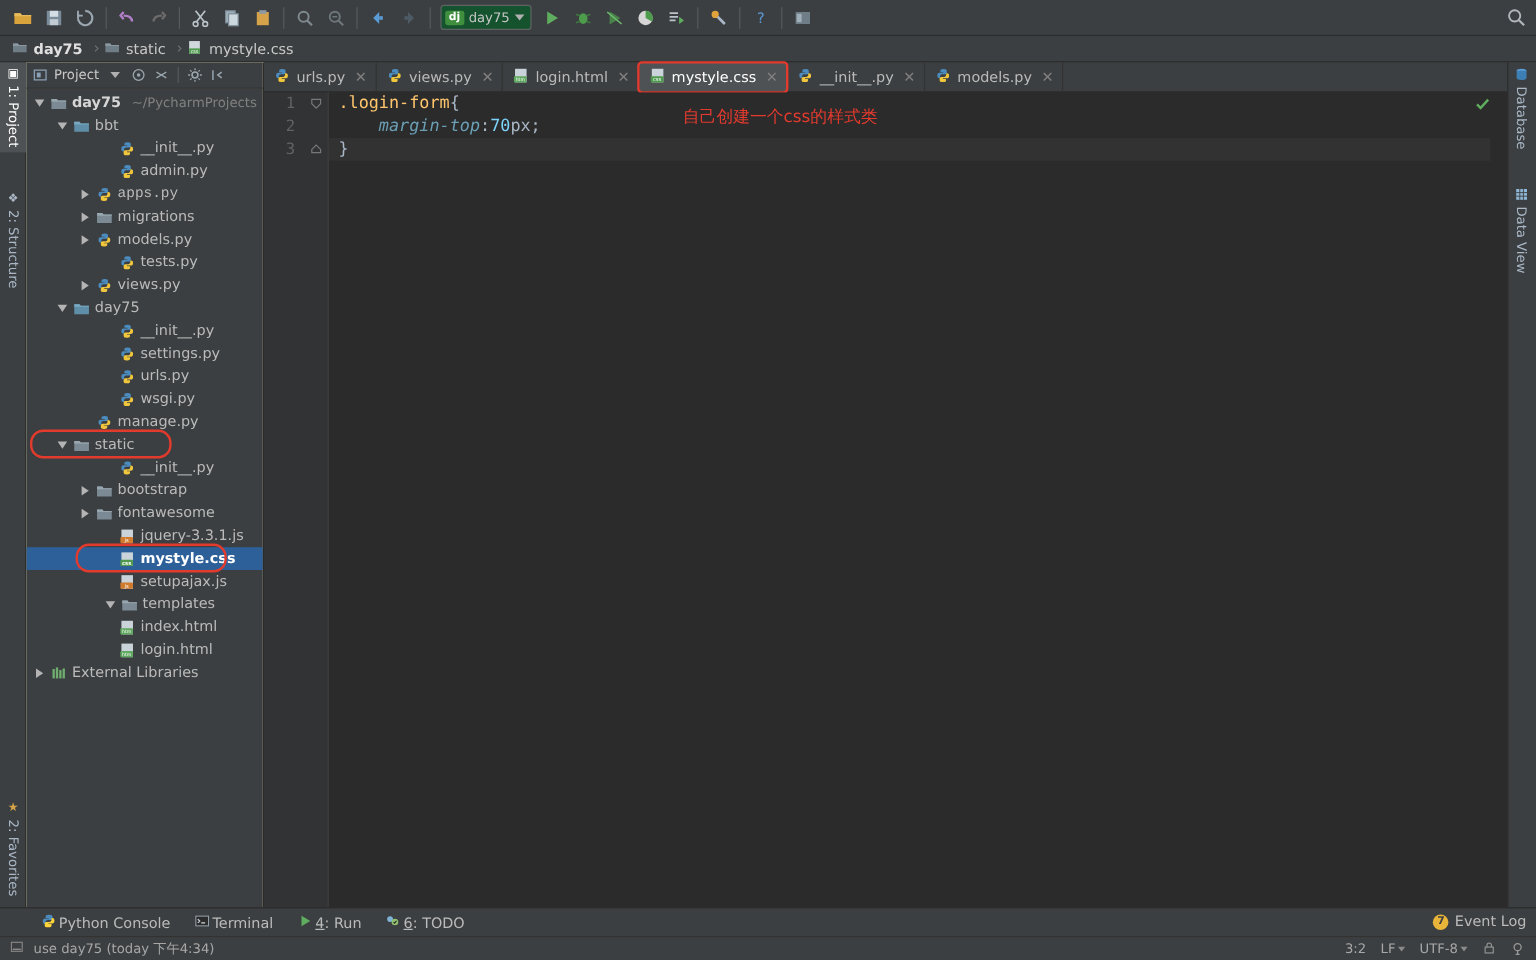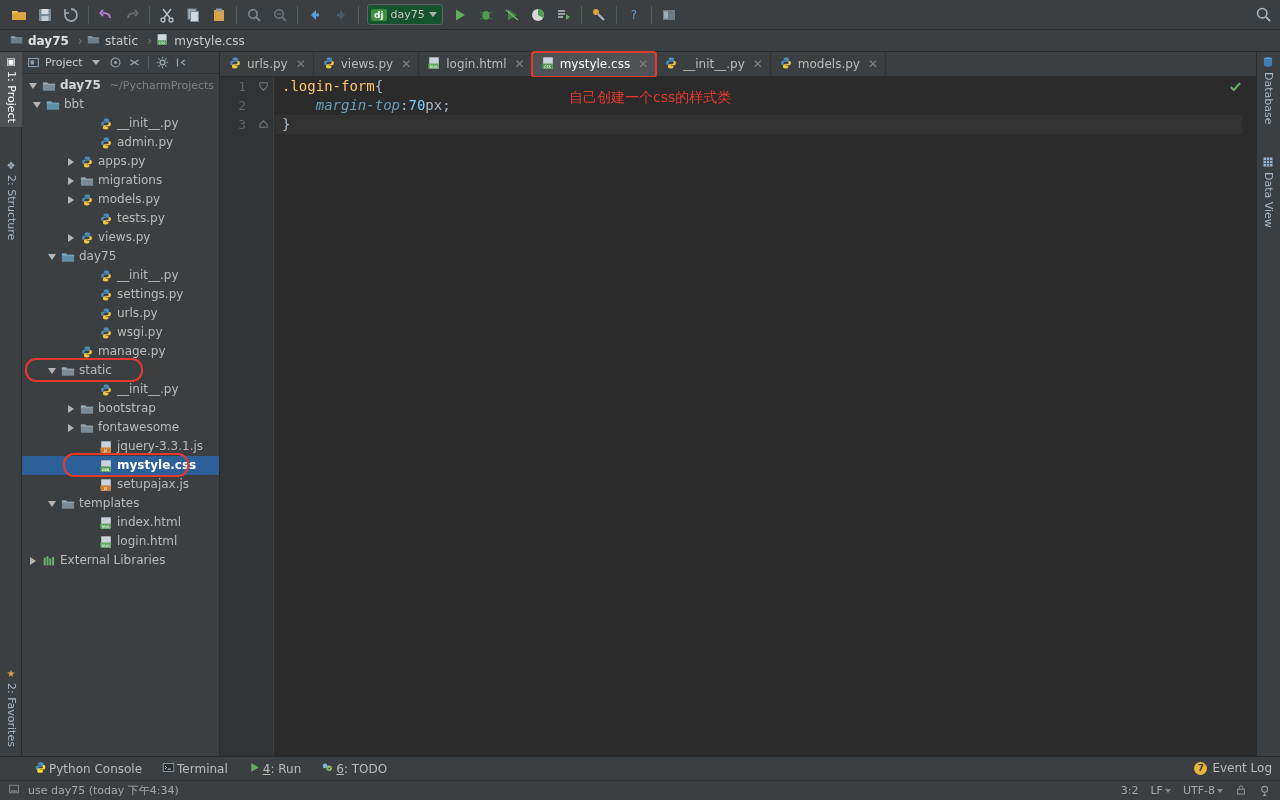--- a/index.html
+++ b/index.html
@@ -441,21 +441,21 @@
           </span>
           <span class="ic">
             <svg width="14" height="14" viewBox="0 0 16 16">
               <path d="M1 4h5l1.2 1.5H15V13.5H1z" fill="#7b8a94"></path>
               <path d="M1 4h5l1.2 1.5H15v1H1z" fill="#97a6af"></path>
             </svg>
           </span>
           <span class="lbl">day75</span>
           <span class="path">~/PycharmProjects</span>
         </div>
-        <div class="row" style="padding-left: 10px;">
+        <div class="row" style="padding-left: 25px;">
           <span class="arrow">
             <span style="width:0;height:0;border-left:4px solid transparent;border-right:4px solid transparent;border-top:6px solid #b4b4b4"></span>
           </span>
           <span class="ic">
             <svg width="14" height="14" viewBox="0 0 16 16">
               <path d="M1 4h5l1.2 1.5H15V13.5H1z" fill="#5f8ea8"></path>
               <path d="M1 4h5l1.2 1.5H15v1H1z" fill="#79a8c2"></path>
             </svg>
           </span>
           <span class="lbl">bbt</span>
@@ -473,21 +473,21 @@
         <div class="row" style="padding-left: 63px;">
           <span class="arrow"></span>
           <span class="ic">
             <svg width="14" height="14" viewBox="0 0 16 16">
               <path d="M8 1.8c-2.1 0-2.7.7-2.7 1.8v1.2h2.9v.6H4.4c-1.2 0-2 .7-2 2.5s.8 2.4 2 2.4h.7V8.7c0-1.2.8-2 2-2h2.7c1 0 1.6-.7 1.6-1.7V3.6c0-1.1-.8-1.8-2.7-1.8z" fill="#4b8bbe"></path>
               <path d="M8 14.2c2.1 0 2.7-.7 2.7-1.8v-1.2H7.8v-.6h3.8c1.2 0 2-.7 2-2.5s-.8-2.4-2-2.4h-.7v1.6c0 1.2-.8 2-2 2H6.2c-1 0-1.6.7-1.6 1.7v1.4c0 1.1.8 1.8 2.7 1.8z" fill="#f0c63c"></path>
             </svg>
           </span>
           <span class="lbl">admin.py</span>
         </div>
-        <div class="row" style="padding-left: 44px;">
+        <div class="row" style="padding-left: 44px; font-family: Liberation Mono, monospace;">
           <span class="arrow">
             <span style="width:0;height:0;border-top:4px solid transparent;border-bottom:4px solid transparent;border-left:6px solid #b4b4b4"></span>
           </span>
           <span class="ic">
             <svg width="14" height="14" viewBox="0 0 16 16">
               <path d="M8 1.8c-2.1 0-2.7.7-2.7 1.8v1.2h2.9v.6H4.4c-1.2 0-2 .7-2 2.5s.8 2.4 2 2.4h.7V8.7c0-1.2.8-2 2-2h2.7c1 0 1.6-.7 1.6-1.7V3.6c0-1.1-.8-1.8-2.7-1.8z" fill="#4b8bbe"></path>
               <path d="M8 14.2c2.1 0 2.7-.7 2.7-1.8v-1.2H7.8v-.6h3.8c1.2 0 2-.7 2-2.5s-.8-2.4-2-2.4h-.7v1.6c0 1.2-.8 2-2 2H6.2c-1 0-1.6.7-1.6 1.7v1.4c0 1.1.8 1.8 2.7 1.8z" fill="#f0c63c"></path>
             </svg>
           </span>
           <span class="lbl">apps.py</span>
@@ -672,21 +672,21 @@
           <span class="arrow"></span>
           <span class="ic">
             <svg width="14" height="14" viewBox="0 0 16 16">
               <rect x="2.5" y="1.5" width="11" height="13" fill="#c9d3d9"></rect>
               <rect x="1.5" y="8.5" width="12" height="6" rx="1" fill="#d07b2e"></rect>
               <text x="7.5" y="13.4" font-size="5" fill="#ffffff" text-anchor="middle" font-family="DejaVu Sans">js</text>
             </svg>
           </span>
           <span class="lbl">setupajax.js</span>
         </div>
-        <div class="row" style="padding-left: 25px;">
+        <div class="row" style="padding-left: 25px; justify-content: center;">
           <span class="arrow">
             <span style="width:0;height:0;border-left:4px solid transparent;border-right:4px solid transparent;border-top:6px solid #b4b4b4"></span>
           </span>
           <span class="ic">
             <svg width="14" height="14" viewBox="0 0 16 16">
               <path d="M1 4h5l1.2 1.5H15V13.5H1z" fill="#7b8a94"></path>
               <path d="M1 4h5l1.2 1.5H15v1H1z" fill="#97a6af"></path>
             </svg>
           </span>
           <span class="lbl">templates</span>

